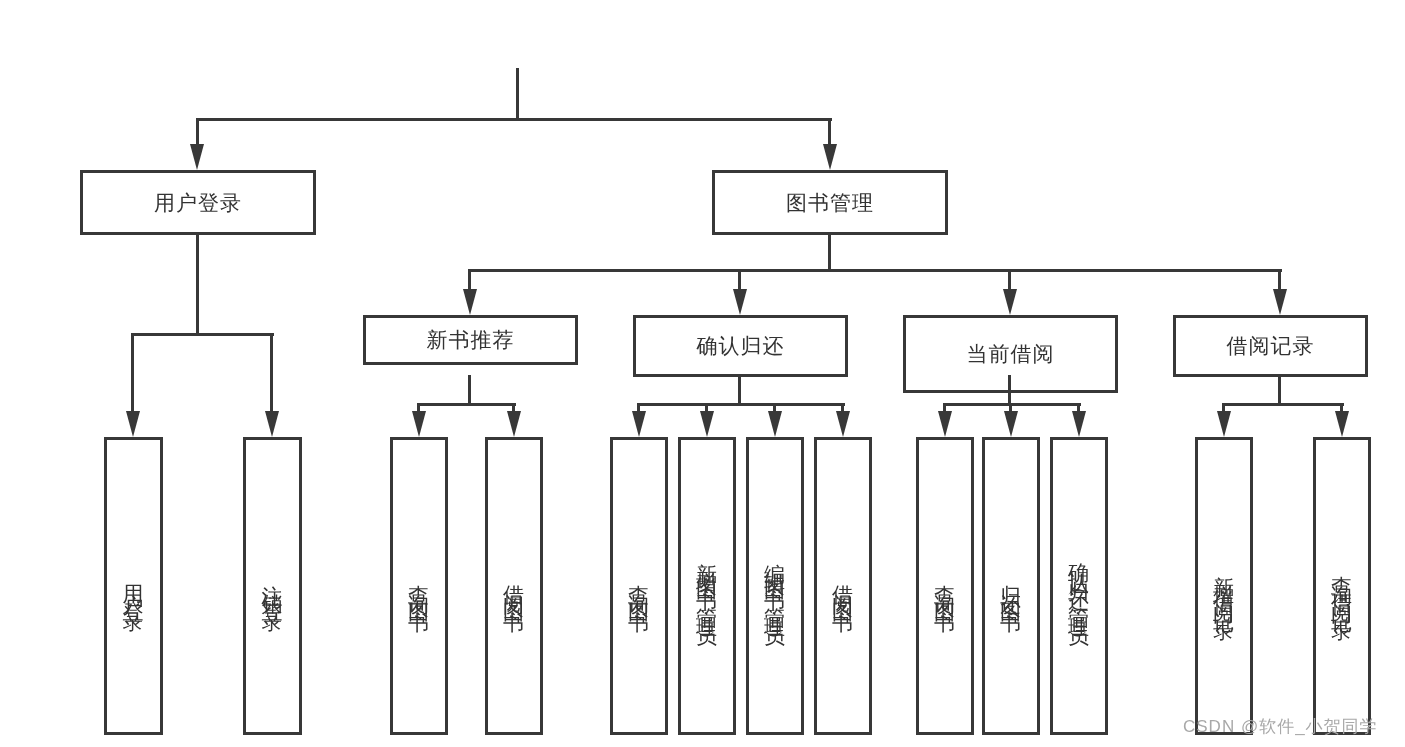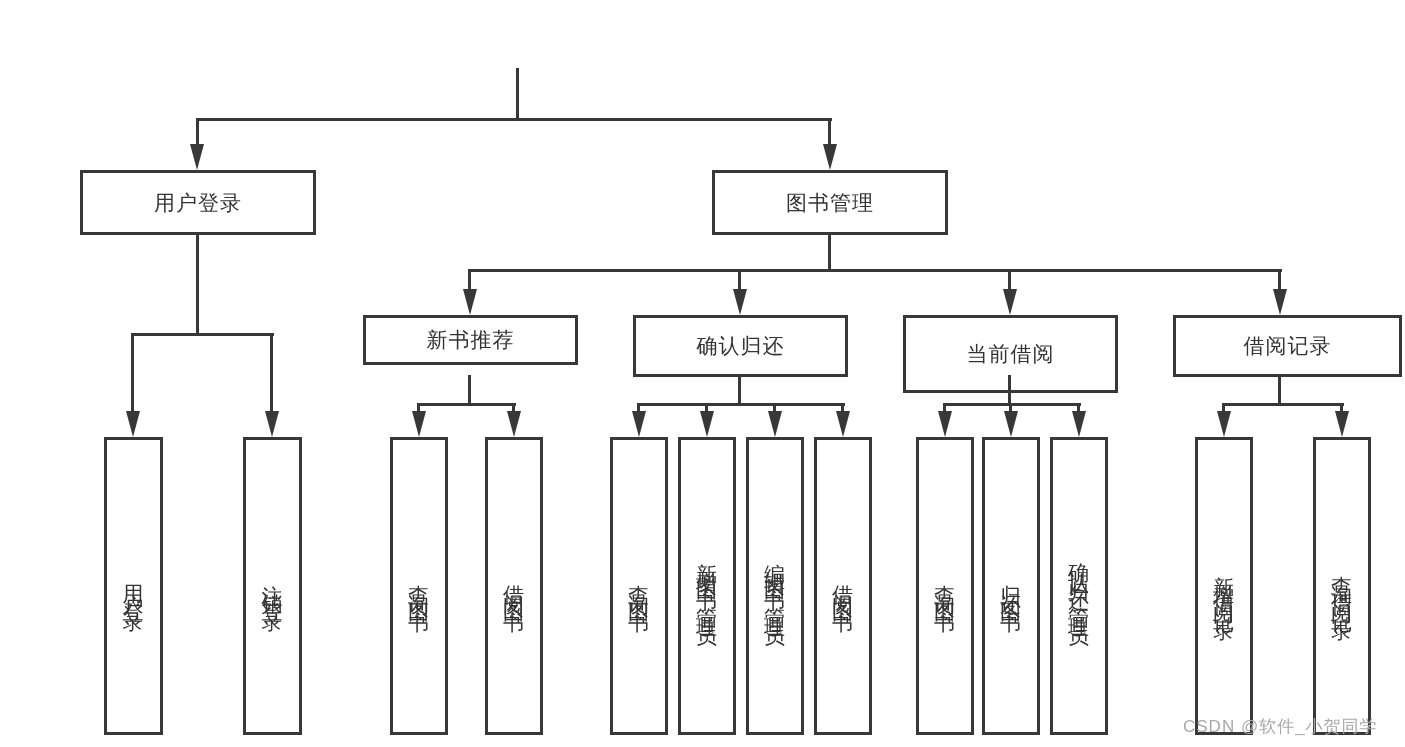--- a/index.html
+++ b/index.html
@@ -66,21 +66,21 @@
 
   <div class="node" style="left:363px; top:315px; width:215px; height:50px;">
     <span>新书推荐</span>
   </div>
   <div class="node" style="left:633px; top:315px; width:215px; height:62px;">
     <span>确认归还</span>
   </div>
   <div class="node" style="left:903px; top:315px; width:215px; height:78px;">
     <span>当前借阅</span>
   </div>
-  <div class="node" style="left:1173px; top:315px; width:229px; height:62px;">
+  <div class="node" style="left:1173px; top:315px; width:195px; height:62px;">
     <span>借阅记录</span>
   </div>
 
   <div class="node leaf" style="left:104px; top:437px; width:59px; height:298px;">用户登录</div>
   <div class="node leaf" style="left:243px; top:437px; width:59px; height:298px;">注销登录</div>
 
   <div class="node leaf" style="left:390px; top:437px; width:58px; height:298px;">查询图书</div>
   <div class="node leaf" style="left:485px; top:437px; width:58px; height:298px;">借阅图书</div>
 
   <div class="node leaf" style="left:610px; top:437px; width:58px; height:298px;">查询图书</div>

